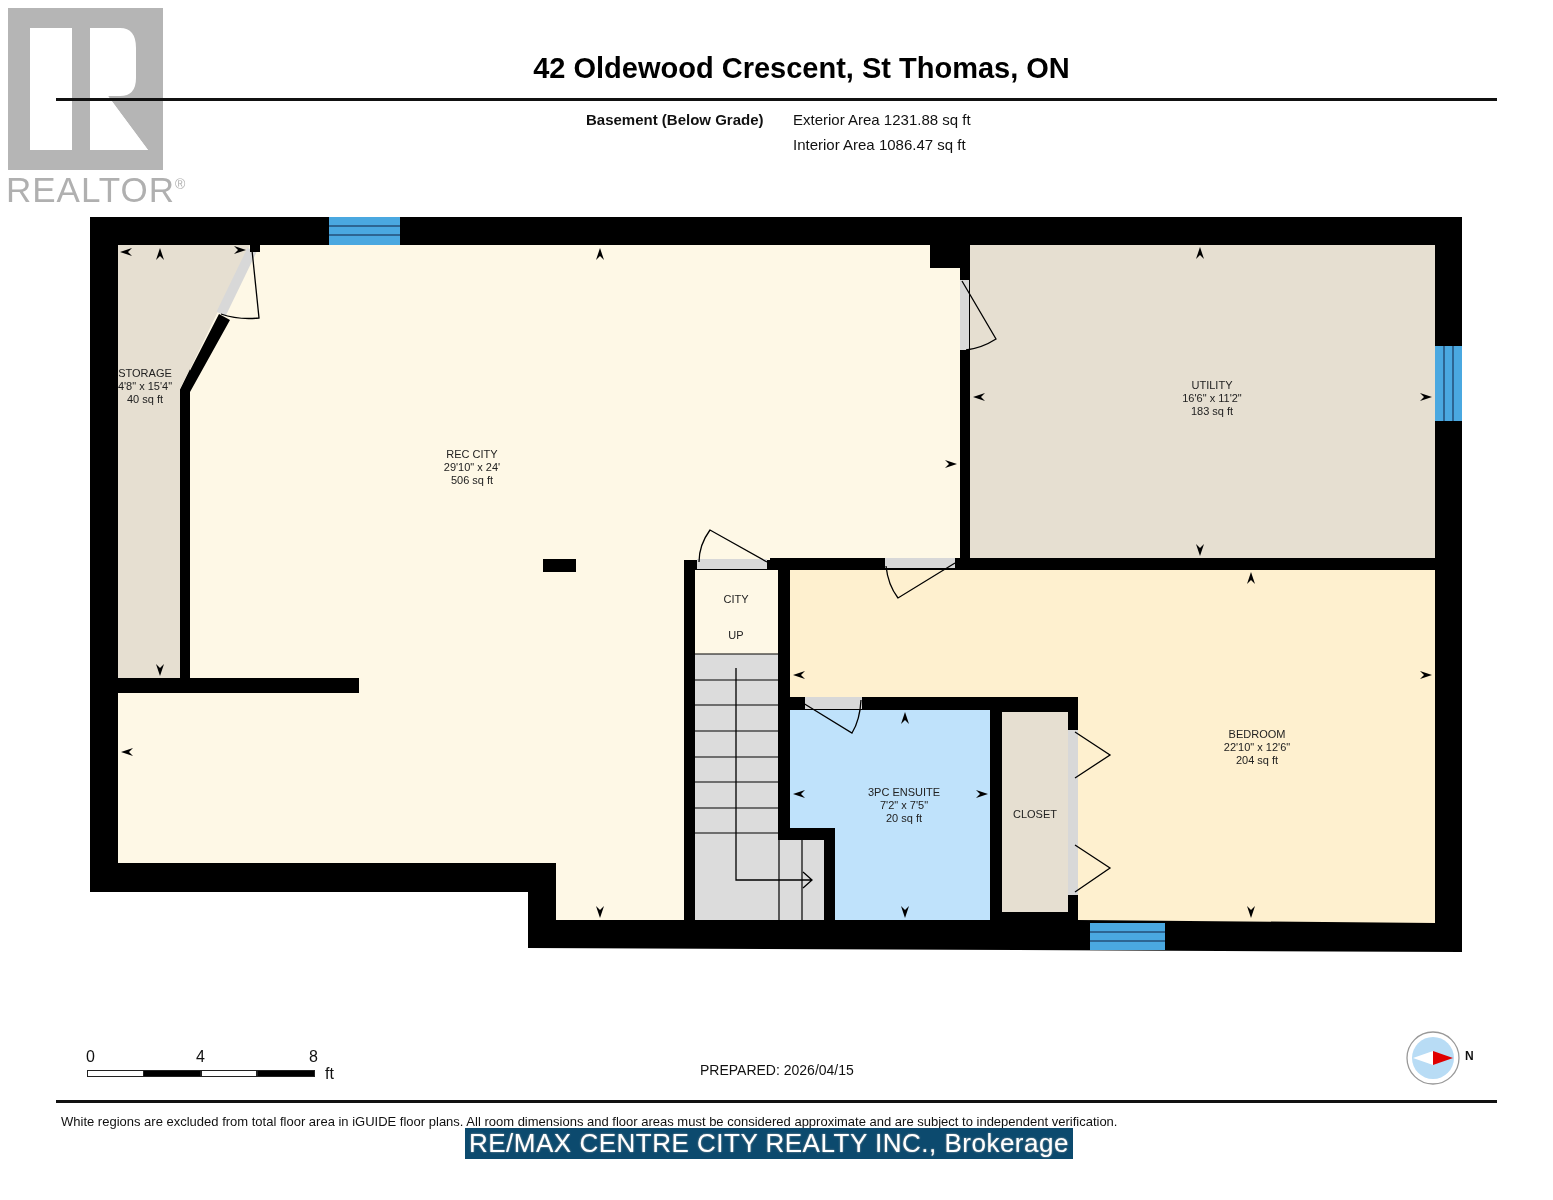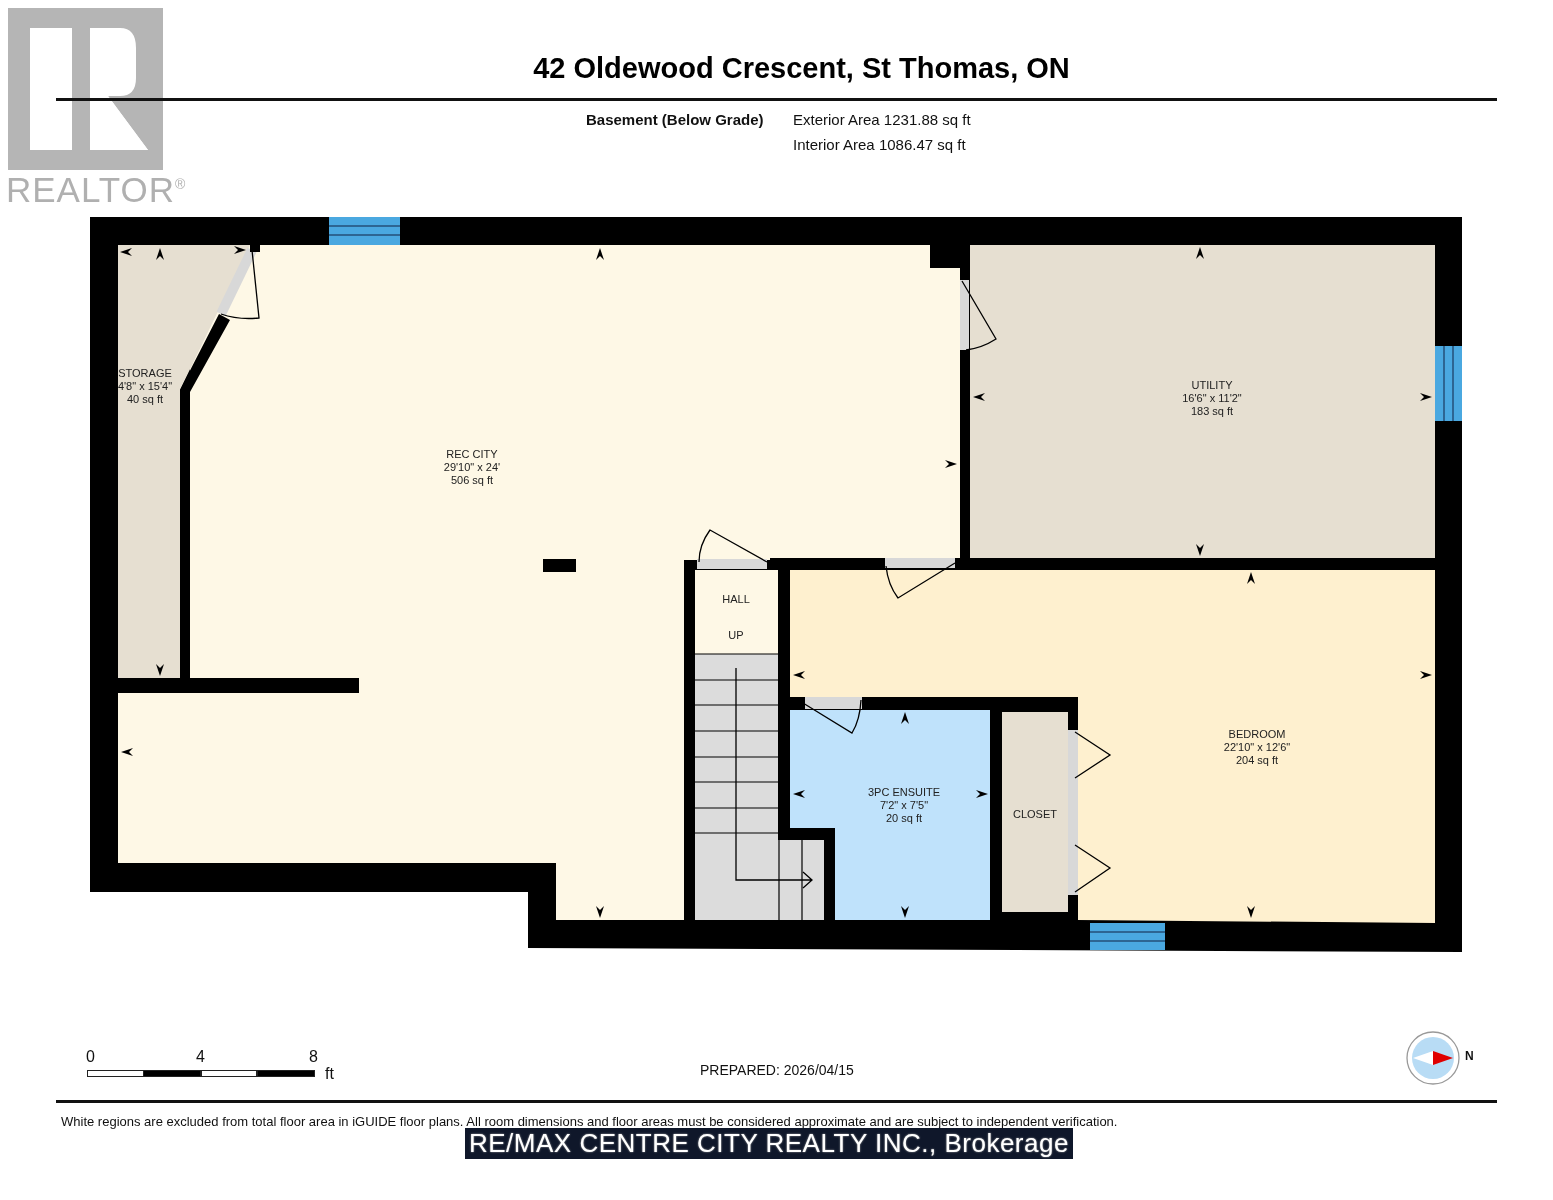--- a/index.html
+++ b/index.html
@@ -15,21 +15,21 @@
   .int-area { left: 793px; top: 136px; font-size: 15px; }
   .plan { left: 0; top: 0; }
   .room-label { position: absolute; text-align: center; font-size: 11px; line-height: 13px; color: #222; transform: translateX(-50%); white-space: nowrap; }
   .scale { left: 86px; top: 1048px; width: 270px; height: 40px; }
   .scale-num { position: absolute; font-size: 16px; top: 0; }
   .scale-bar { position: absolute; top: 22px; height: 7px; border: 1px solid #222; box-sizing: border-box; }
   .prepared { left: 700px; top: 1062px; font-size: 14px; }
   .compass { left: 1405px; top: 1030px; width: 56px; height: 56px; }
   .rule-bottom { left: 56px; top: 1100px; width: 1441px; height: 3px; background: #111; }
   .disclaimer { left: 61px; top: 1114px; font-size: 13px; color: #111; }
-  .watermark { left: 465px; top: 1128px; font-size: 26px; color: #ffffff; background: #0f172a; padding: 0 4px; text-shadow: 0 0 2px #aaa; letter-spacing: 0.5px; }
+  .watermark { left: 465px; top: 1128px; font-size: 26px; color: #ffffff; background: #0c4a6e; padding: 0 4px; text-shadow: 0 0 2px #aaa; letter-spacing: 0.5px; }
 </style>
 </head>
 <body>
 
 <div class="abs logo">
   <svg width="155" height="162" viewBox="0 0 155 162">
     <rect x="0" y="0" width="155" height="162" fill="#b5b5b5"></rect>
     <rect x="22" y="20" width="42" height="122" fill="#ffffff"></rect>
     <path d="M82 20 L112 20 Q128 20 128 40 L128 70 Q128 88 112 88 L100 88 L140 142 L82 142 Z" fill="#ffffff"></path>
     <path d="M82 88 L100 88 L140 142 L82 142 Z" fill="#ffffff"></path>
@@ -172,21 +172,21 @@
 </div>
 <div class="room-label" style="left:904px; top:786px;">
   <div>3PC ENSUITE</div>
   <div>7'2" x 7'5"</div>
   <div>20 sq ft</div>
 </div>
 <div class="room-label" style="left:1035px; top:808px;">
   <div>CLOSET</div>
 </div>
 <div class="room-label" style="left:736px; top:593px;">
-  <div>HALL</div>
+  <div>CITY</div>
 </div>
 <div class="room-label" style="left:736px; top:629px;">
   <div>UP</div>
 </div>
 
 <div class="abs scale">
   <span class="scale-num" style="left:0px;">0</span>
   <span class="scale-num" style="left:110px;">4</span>
   <span class="scale-num" style="left:223px;">8</span>
   <div class="scale-bar" style="left:1px; width:57px; background:#fff;"></div>

